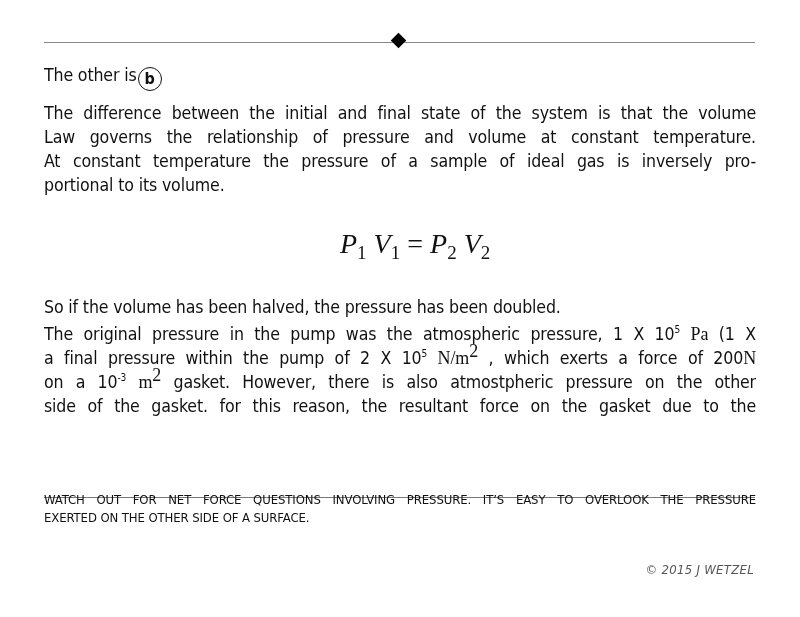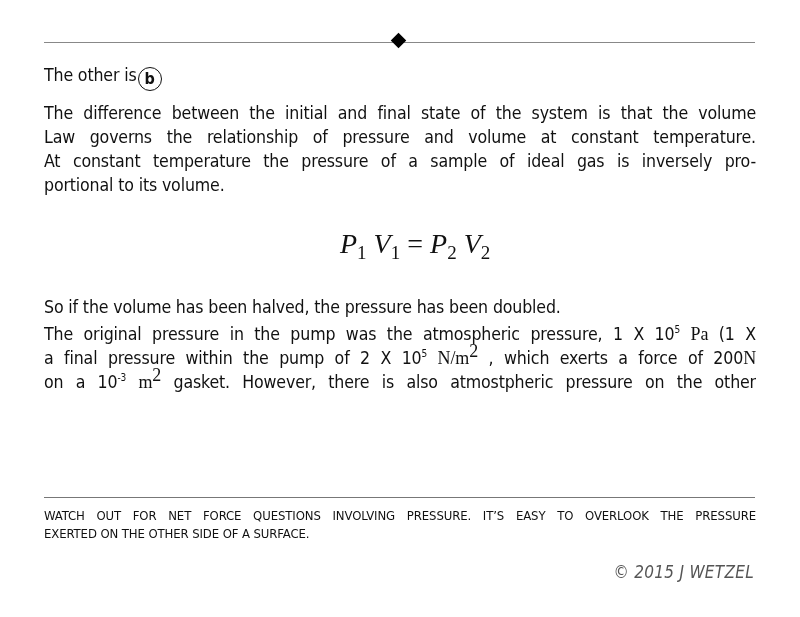--- a/index.html
+++ b/index.html
@@ -20,23 +20,23 @@
   .line.last { text-align-last: left; }
   .equation { position: absolute; left: 340px; top: 228px; font-family: "Liberation Serif", serif;
               font-style: italic; font-size: 28px; letter-spacing: 0; }
   .equation sub { font-style: normal; font-size: 19px; vertical-align: -6px; line-height: 0; }
   .p2 { top: 295px; }
   .p3 { top: 322px; }
   .serif { font-family: "Liberation Serif", serif; font-size: 18px; }
   sup { font-size: 10px; line-height: 0; vertical-align: 7px; }
   .bottom-rule { position: absolute; left: 44px; top: 497px; width: 711px; height: 0;
                  border-top: 1.5px solid #777; }
-  .tip { position: absolute; left: 44px; top: 507px; width: 712px; font-size: 13px; line-height: 18px;
+  .tip { position: absolute; left: 44px; top: 491px; width: 712px; font-size: 13px; line-height: 18px;
          letter-spacing: -0.1px; }
-  .copyright { position: absolute; right: 46px; top: 562px; font-size: 17px; font-style: italic;
+  .copyright { position: absolute; right: 46px; top: 562px; font-size: 13px; font-style: italic;
                color: #555; letter-spacing: 0.3px; }
 </style>
 </head>
 <body>
 
 <div class="top-rule"></div>
 <div class="diamond"></div>
 
 <div class="para answer">
   <span>The other is</span><span class="answer-letter">b</span>
@@ -56,20 +56,21 @@
   <span>P</span><sub>2</sub>
   <span>V</span><sub>2</sub>
 </div>
 
 <div class="para p2">So if the volume has been halved, the pressure has been doubled.</div>
 
 <div class="para p3">
   <span class="line"><span>The original pressure in the pump was the atmospheric pressure, 1 X 10</span><sup>5</sup> <span class="serif">Pa</span><span> (1 X</span></span>
   <span class="line"><span>a final pressure within the pump of 2 X 10</span><sup>5</sup> <span class="serif">N/m</span><sup class="serif">2</sup><span> , which exerts a force of 200</span><span class="serif">N</span></span>
   <span class="line"><span>on a 10</span><sup>-3</sup> <span class="serif">m</span><sup class="serif">2</sup><span>  gasket.  However, there is also atmostpheric pressure on the other</span></span>
+  <span class="line">side of the gasket.  for this reason, the resultant force on the gasket due to the</span>
 </div>
 
 <div class="bottom-rule"></div>
 
 <div class="tip">
   <span class="line">WATCH OUT FOR NET FORCE QUESTIONS INVOLVING PRESSURE.  IT’S EASY TO OVERLOOK THE PRESSURE</span>
   <span class="line last">EXERTED ON THE OTHER SIDE OF A SURFACE.</span>
 </div>
 
 <div class="copyright">© 2015 J WETZEL</div>

